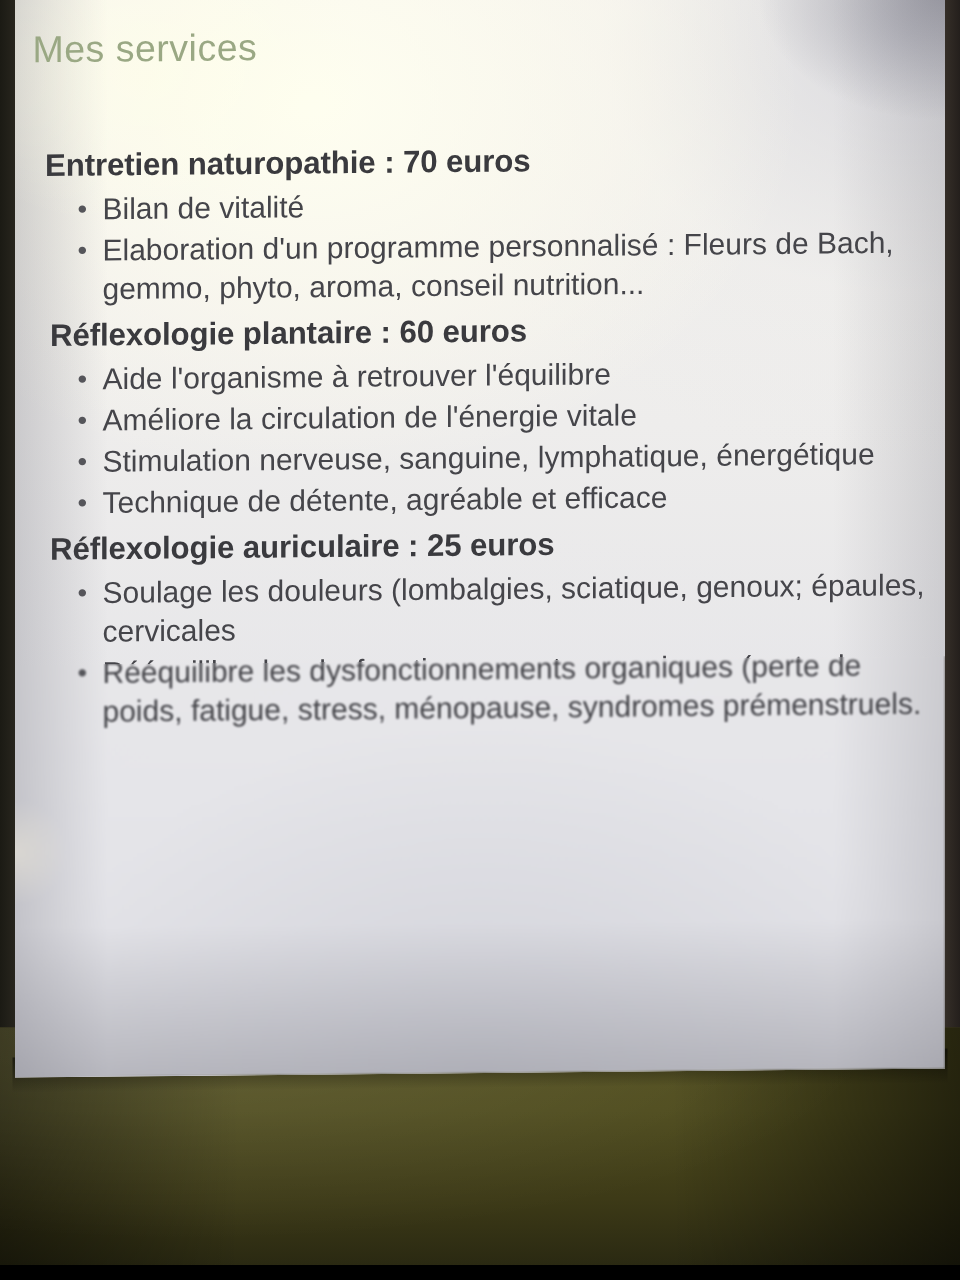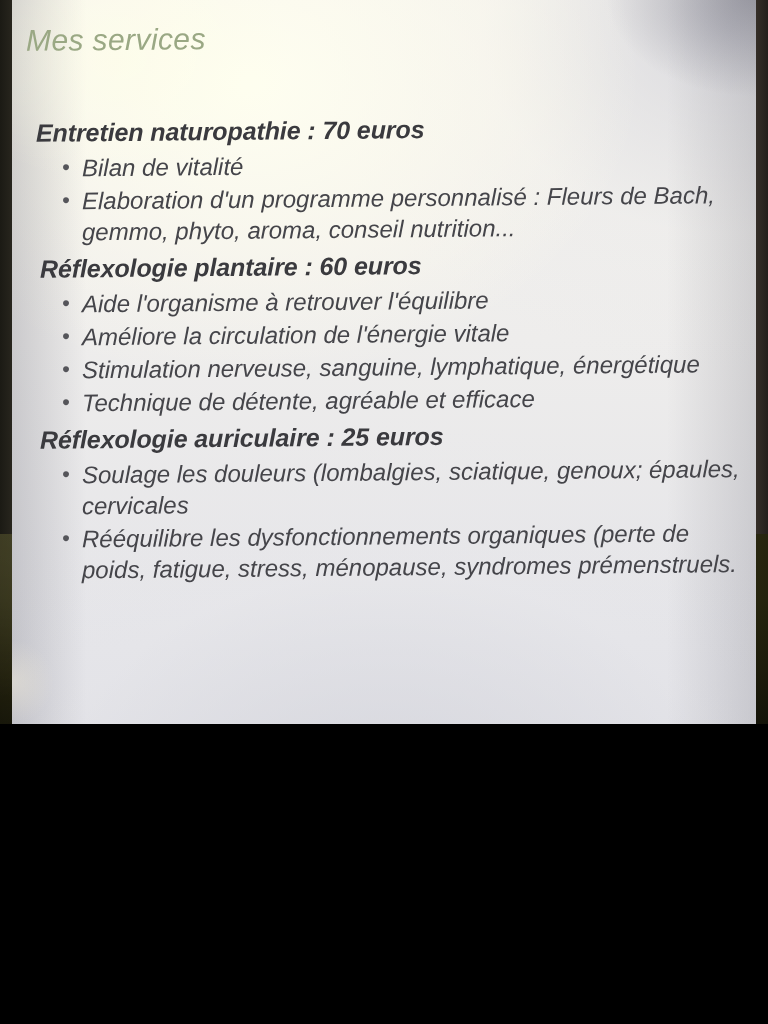--- a/index.html
+++ b/index.html
@@ -10,24 +10,23 @@
   body {
     width: 768px;
     height: 1024px;
     overflow: hidden;
     font-family: "Liberation Sans", sans-serif;
   }
 
   #photo {
     position: relative;
     width: 768px;
-    height: 724px;
+    height: 1012px;
     overflow: hidden;
     background: #2b2b24;
-    font-style: italic;
   }
 
   
   .backdrop {
     position: absolute;
     inset: 0;
     background:
       linear-gradient(100deg, #3a362c 0%, #4a4635 28%, #3d3a2c 60%, #211f19 100%);
   }
   .backdrop-low {

